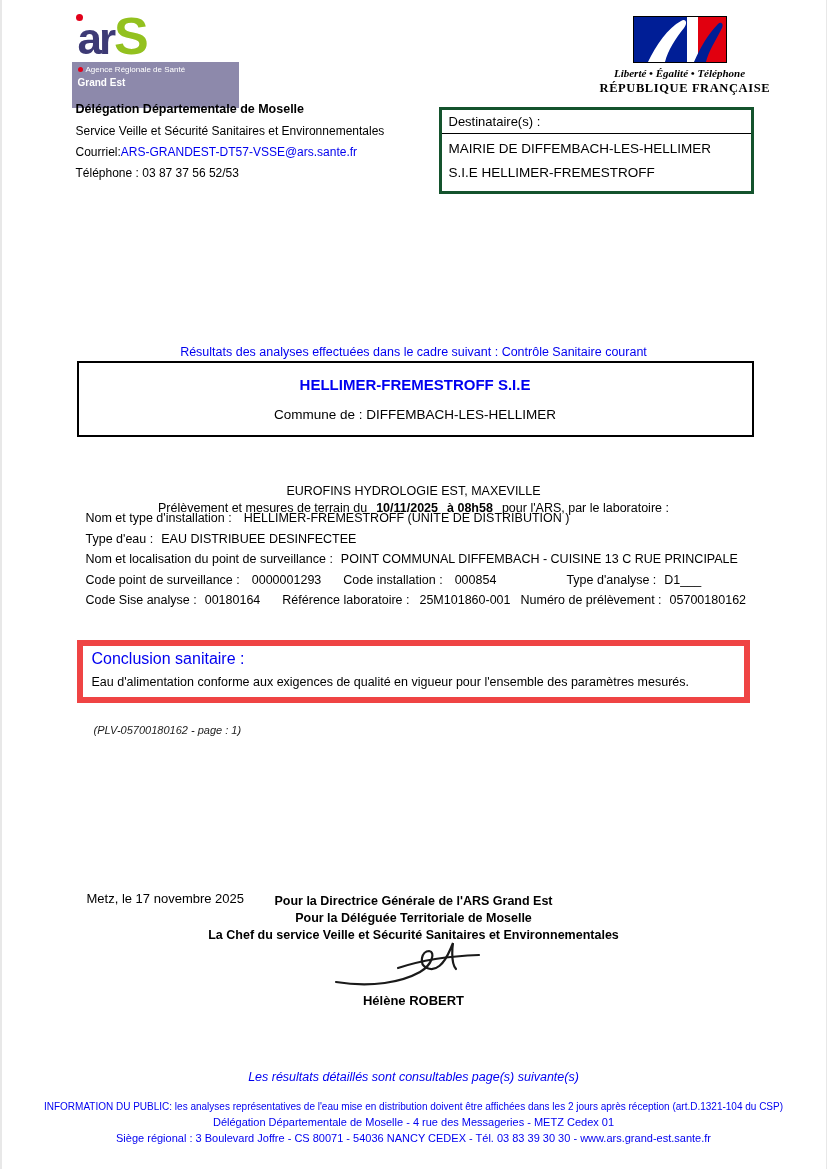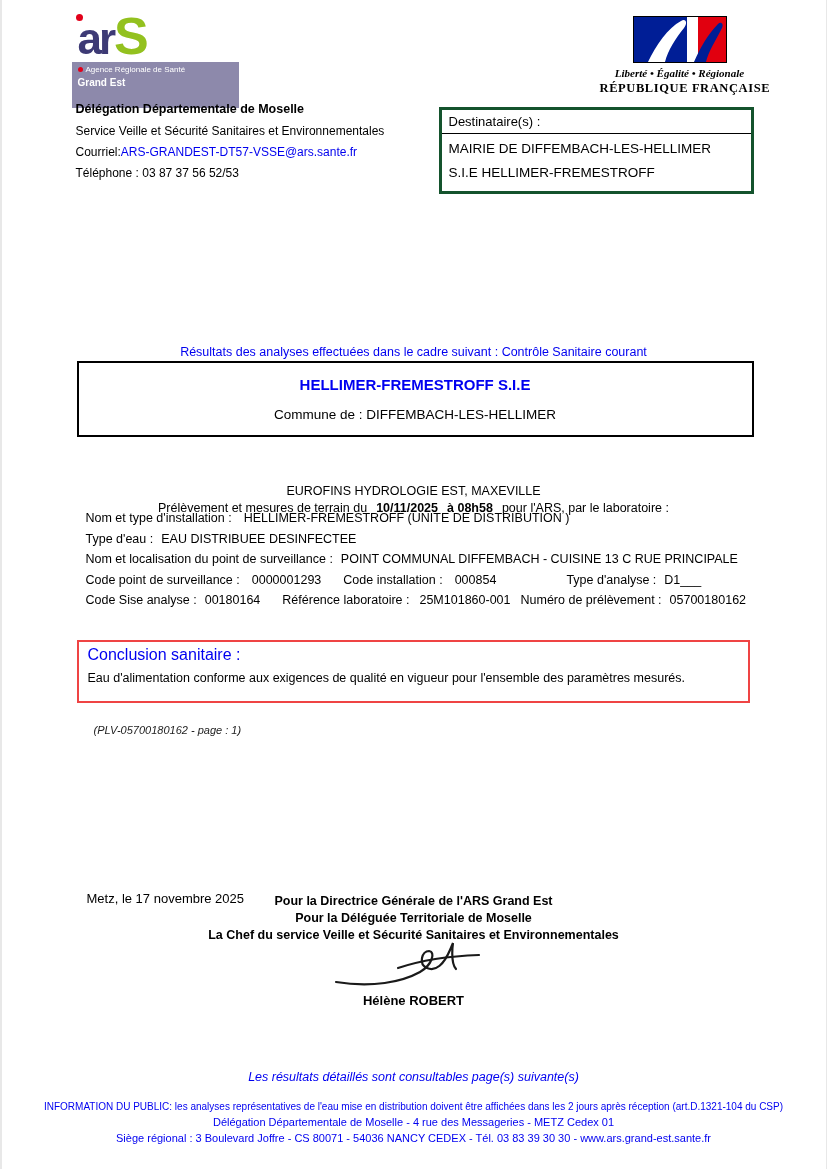--- a/index.html
+++ b/index.html
@@ -51,21 +51,21 @@
   .sampling-line { position:absolute; top:461px; left:0; width:100%; text-align:center; font-size:12.5px;margin-top:40px; }
   .sampling-line .seg { margin-left:9px; }
   .sampling-lab { position:absolute; top:484px; left:0; width:100%; text-align:center; font-size:12.5px; }
 
   
   .details { position:absolute; left:84px; top:511px; width:672px; font-size:12.5px; }
   .detail-row { margin-bottom:6.5px; white-space:nowrap; }
   .g8 { margin-left:8px; } .g12 { margin-left:12px; } .g22 { margin-left:22px; } .g70 { margin-left:70px; } .g10 { margin-left:10px; }
 
   
-  .conclusion-box { position:absolute; left:75px; top:640px; width:673px; height:63px; border:2px solid #ef4444; box-sizing:border-box; padding:4px 9px; }
+  .conclusion-box { position:absolute; left:75px; top:640px; width:673px; height:63px; border:6px solid #ef4444; box-sizing:border-box; padding:4px 9px; }
   .conclusion-title { color:#0000f0; font-size:16px; }
   .conclusion-text { font-size:12.5px; margin-top:7px; }
 
   .page-ref { position:absolute; left:92px; top:724px; font-style:italic; font-size:11px; color:#222; }
 
   
   .sig-place { position:absolute; left:85px; top:891px; font-size:13px; }
   .sig-lines { position:absolute; left:0; top:893px; width:100%; text-align:center; font-weight:bold; font-size:12.5px; line-height:17px; }
   .signature-svg { position:absolute; left:330px; top:938px; }
   .signatory { position:absolute; left:0; top:993px; width:100%; text-align:center; font-weight:bold; font-size:13px; }
@@ -97,21 +97,21 @@
   </div>
 
   <div class="rf-logo">
     <svg class="rf-flag" width="94" height="47" viewBox="0 0 94 47">
       <rect x="0.5" y="0.5" width="93" height="46" fill="#ffffff" stroke="#000000"></rect>
       <rect x="1" y="1" width="53" height="45" fill="#001e96"></rect>
       <rect x="65" y="1" width="28" height="45" fill="#e1000f"></rect>
       <path d="M15 46 C 23 29, 35 12, 48 5 C 53 2, 55 7, 51 12 C 43 22, 35 34, 32 46 Z" fill="#ffffff"></path>
       <path d="M61 46 C 67 32, 75 18, 85 8 C 88 5, 91 8, 89 12 C 83 24, 75 36, 73 46 Z" fill="#001e96"></path>
     </svg>
-    <div class="rf-motto">Liberté  •  Égalité  •  Régionale</div>
+    <div class="rf-motto">Liberté  •  Égalité  •  Téléphone</div>
     <div class="rf-name">RÉPUBLIQUE FRANÇAISE</div>
   </div>
 
   <div class="sender">
     <div class="sender-title">Délégation Départementale de Moselle</div>
     <div>Service Veille et Sécurité Sanitaires et Environnementales</div>
     <div>
       <span>Courriel:</span><a class="email-link">ARS-GRANDEST-DT57-VSSE@ars.sante.fr</a>
     </div>
     <div>Téléphone : 03 87 37 56 52/53</div>

